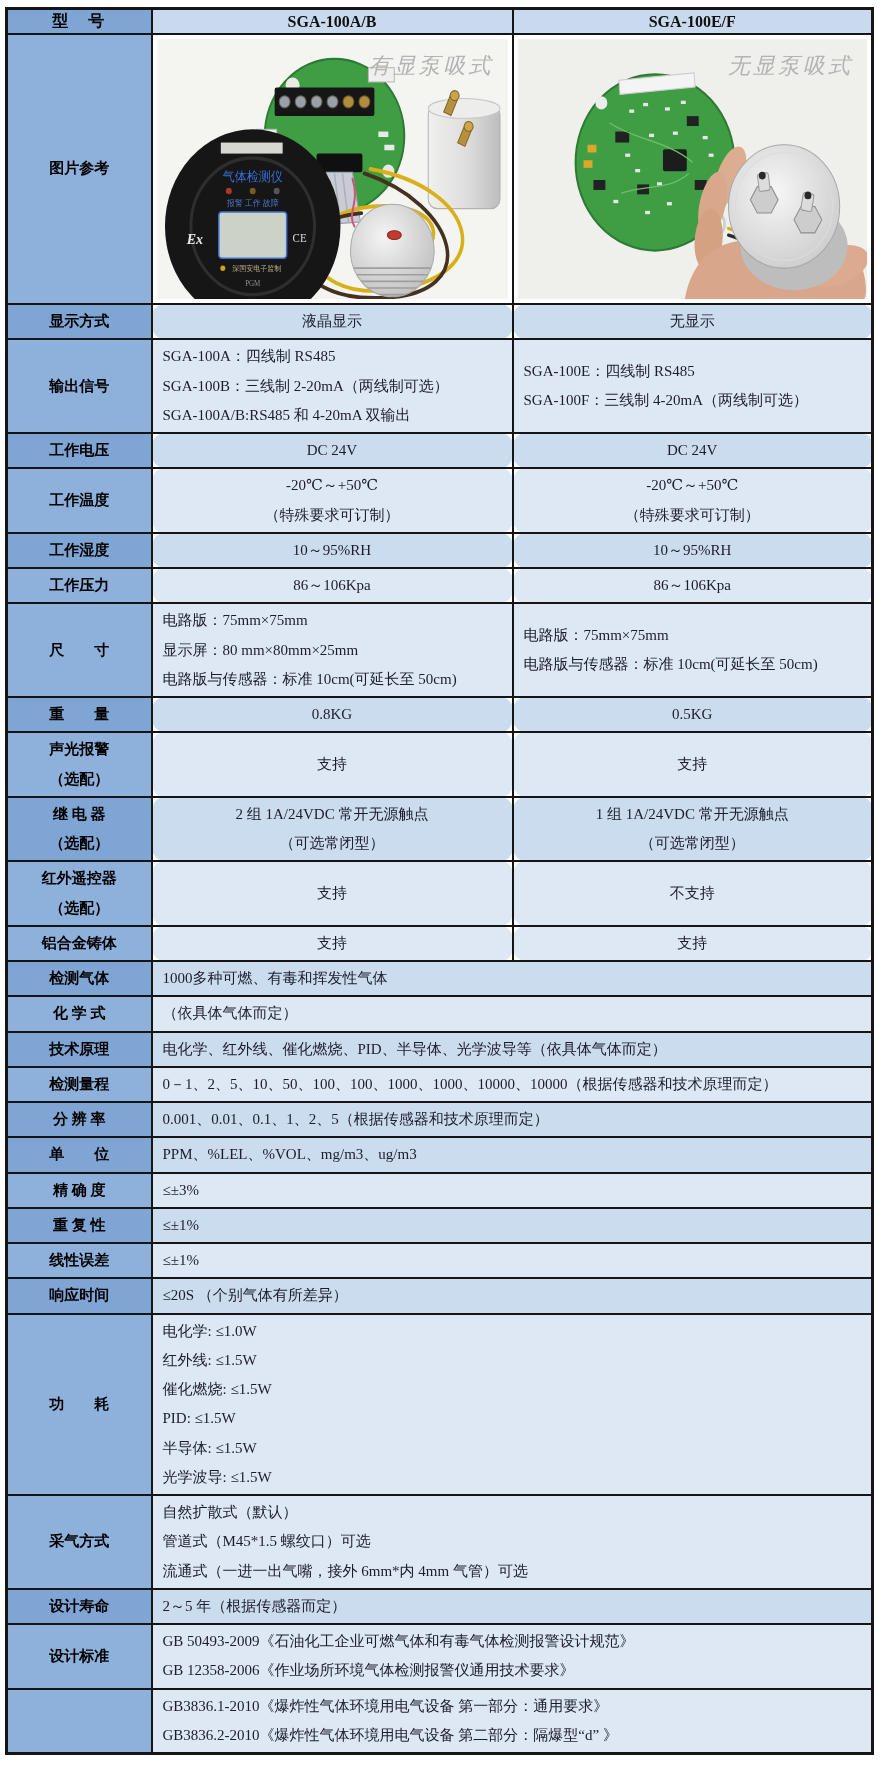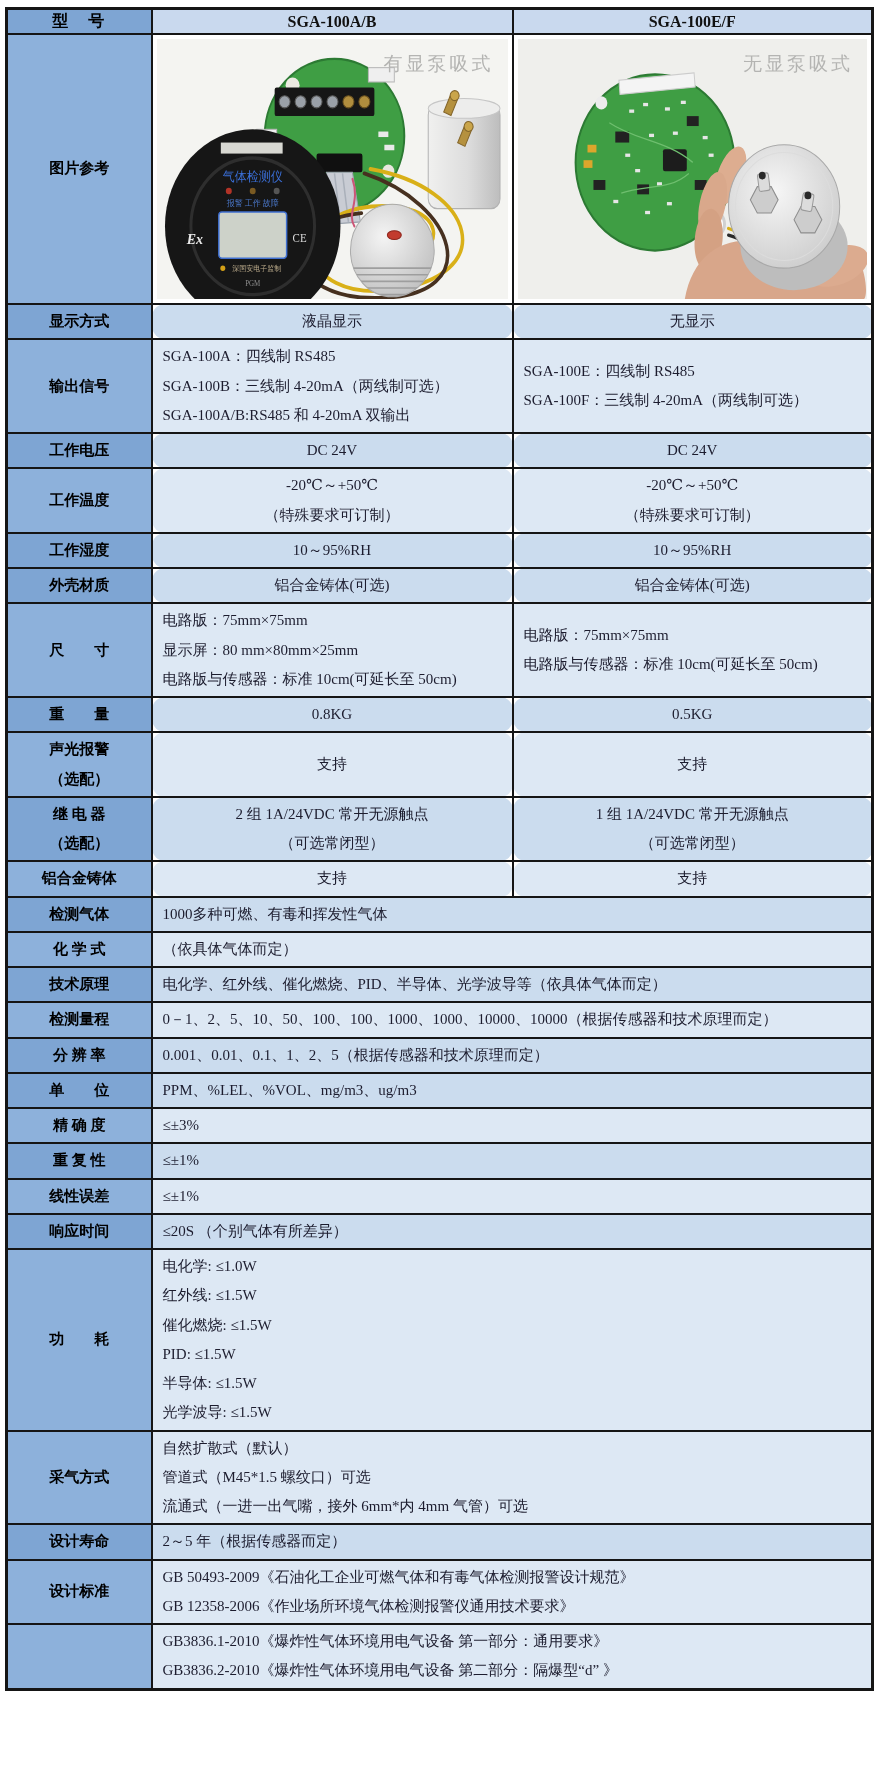--- a/index.html
+++ b/index.html
@@ -25,22 +25,22 @@
   .shade-a .label-cell{background:var(--label-bg-a);}
   .shade-b .label-cell{background:var(--label-bg-b);}
   .value-cell{font-size:15px;line-height:1.95;vertical-align:middle;padding:2px 10px;color:var(--text);}
   .shade-a .value-cell{background:var(--cell-bg-a);}
   .shade-b .value-cell{background:var(--cell-bg-b);}
   .align-center{text-align:center;border-radius:13px;}
   .align-left{text-align:left;margin-left:20px;}
   .photo-cell{background:#ffffff;padding:4px;vertical-align:middle;}
   .photo{position:relative;height:260px;overflow:hidden;}
   .photo svg{display:block;width:100%;height:100%;}
-  .watermark{position:absolute;top:12px;right:14px;font-size:19px;letter-spacing:3px;
-             color:var(--watermark);font-weight:500;white-space:nowrap;}
+  .watermark{position:absolute;top:12px;right:14px;font-size:22px;letter-spacing:3px;
+             color:var(--watermark);font-weight:500;white-space:nowrap;font-style:italic;}
 </style>
 </head>
 <body>
 
 <div class="sheet">
   <table>
     <colgroup>
         <col class="c-label">
         <col class="c-m1">
         <col class="c-m2">
@@ -220,21 +220,21 @@
           <td class="value-cell align-center">
             <div>无显示</div>
           </td>
         </tr>
         <tr class="shade-b">
           <td class="label-cell">
             <div>输出信号</div>
           </td>
           <td class="value-cell align-left">
             <div>SGA-100A：四线制 RS485</div>
-            <div>SGA-100B：三线制 4-20mA（两线制可选）</div>
+            <div>SGA-100B：三线制 2-20mA（两线制可选）</div>
             <div>SGA-100A/B:RS485 和 4-20mA 双输出</div>
           </td>
           <td class="value-cell align-left">
             <div>SGA-100E：四线制 RS485</div>
             <div>SGA-100F：三线制 4-20mA（两线制可选）</div>
           </td>
         </tr>
         <tr class="shade-a">
           <td class="label-cell">
             <div>工作电压</div>
@@ -263,29 +263,29 @@
           <td class="label-cell">
             <div>工作湿度</div>
           </td>
           <td class="value-cell align-center">
             <div>10～95%RH</div>
           </td>
           <td class="value-cell align-center">
             <div>10～95%RH</div>
           </td>
         </tr>
-        <tr class="shade-a">
-          <td class="label-cell">
-            <div>外壳材质</div>
-          </td>
-          <td class="value-cell align-center">
-            <div>铝合金铸体(可选)</div>
-          </td>
-          <td class="value-cell align-center">
-            <div>铝合金铸体(可选)</div>
+        <tr class="shade-b">
+          <td class="label-cell">
+            <div>工作压力</div>
+          </td>
+          <td class="value-cell align-center">
+            <div>86～106Kpa</div>
+          </td>
+          <td class="value-cell align-center">
+            <div>86～106Kpa</div>
           </td>
         </tr>
         <tr class="shade-b">
           <td class="label-cell">
             <div>尺　　寸</div>
           </td>
           <td class="value-cell align-left">
             <div>电路版：75mm×75mm</div>
             <div>显示屏：80 mm×80mm×25mm</div>
             <div>电路版与传感器：标准 10cm(可延长至 50cm)</div>
@@ -323,20 +323,32 @@
             <div>继 电 器</div>
             <div>（选配）</div>
           </td>
           <td class="value-cell align-center">
             <div>2 组 1A/24VDC 常开无源触点</div>
             <div>（可选常闭型）</div>
           </td>
           <td class="value-cell align-center">
             <div>1 组 1A/24VDC 常开无源触点</div>
             <div>（可选常闭型）</div>
+          </td>
+        </tr>
+        <tr class="shade-b">
+          <td class="label-cell">
+            <div>红外遥控器</div>
+            <div>（选配）</div>
+          </td>
+          <td class="value-cell align-center">
+            <div>支持</div>
+          </td>
+          <td class="value-cell align-center">
+            <div>不支持</div>
           </td>
         </tr>
         <tr class="shade-b">
           <td class="label-cell">
             <div>铝合金铸体</div>
           </td>
           <td class="value-cell align-center">
             <div>支持</div>
           </td>
           <td class="value-cell align-center">

